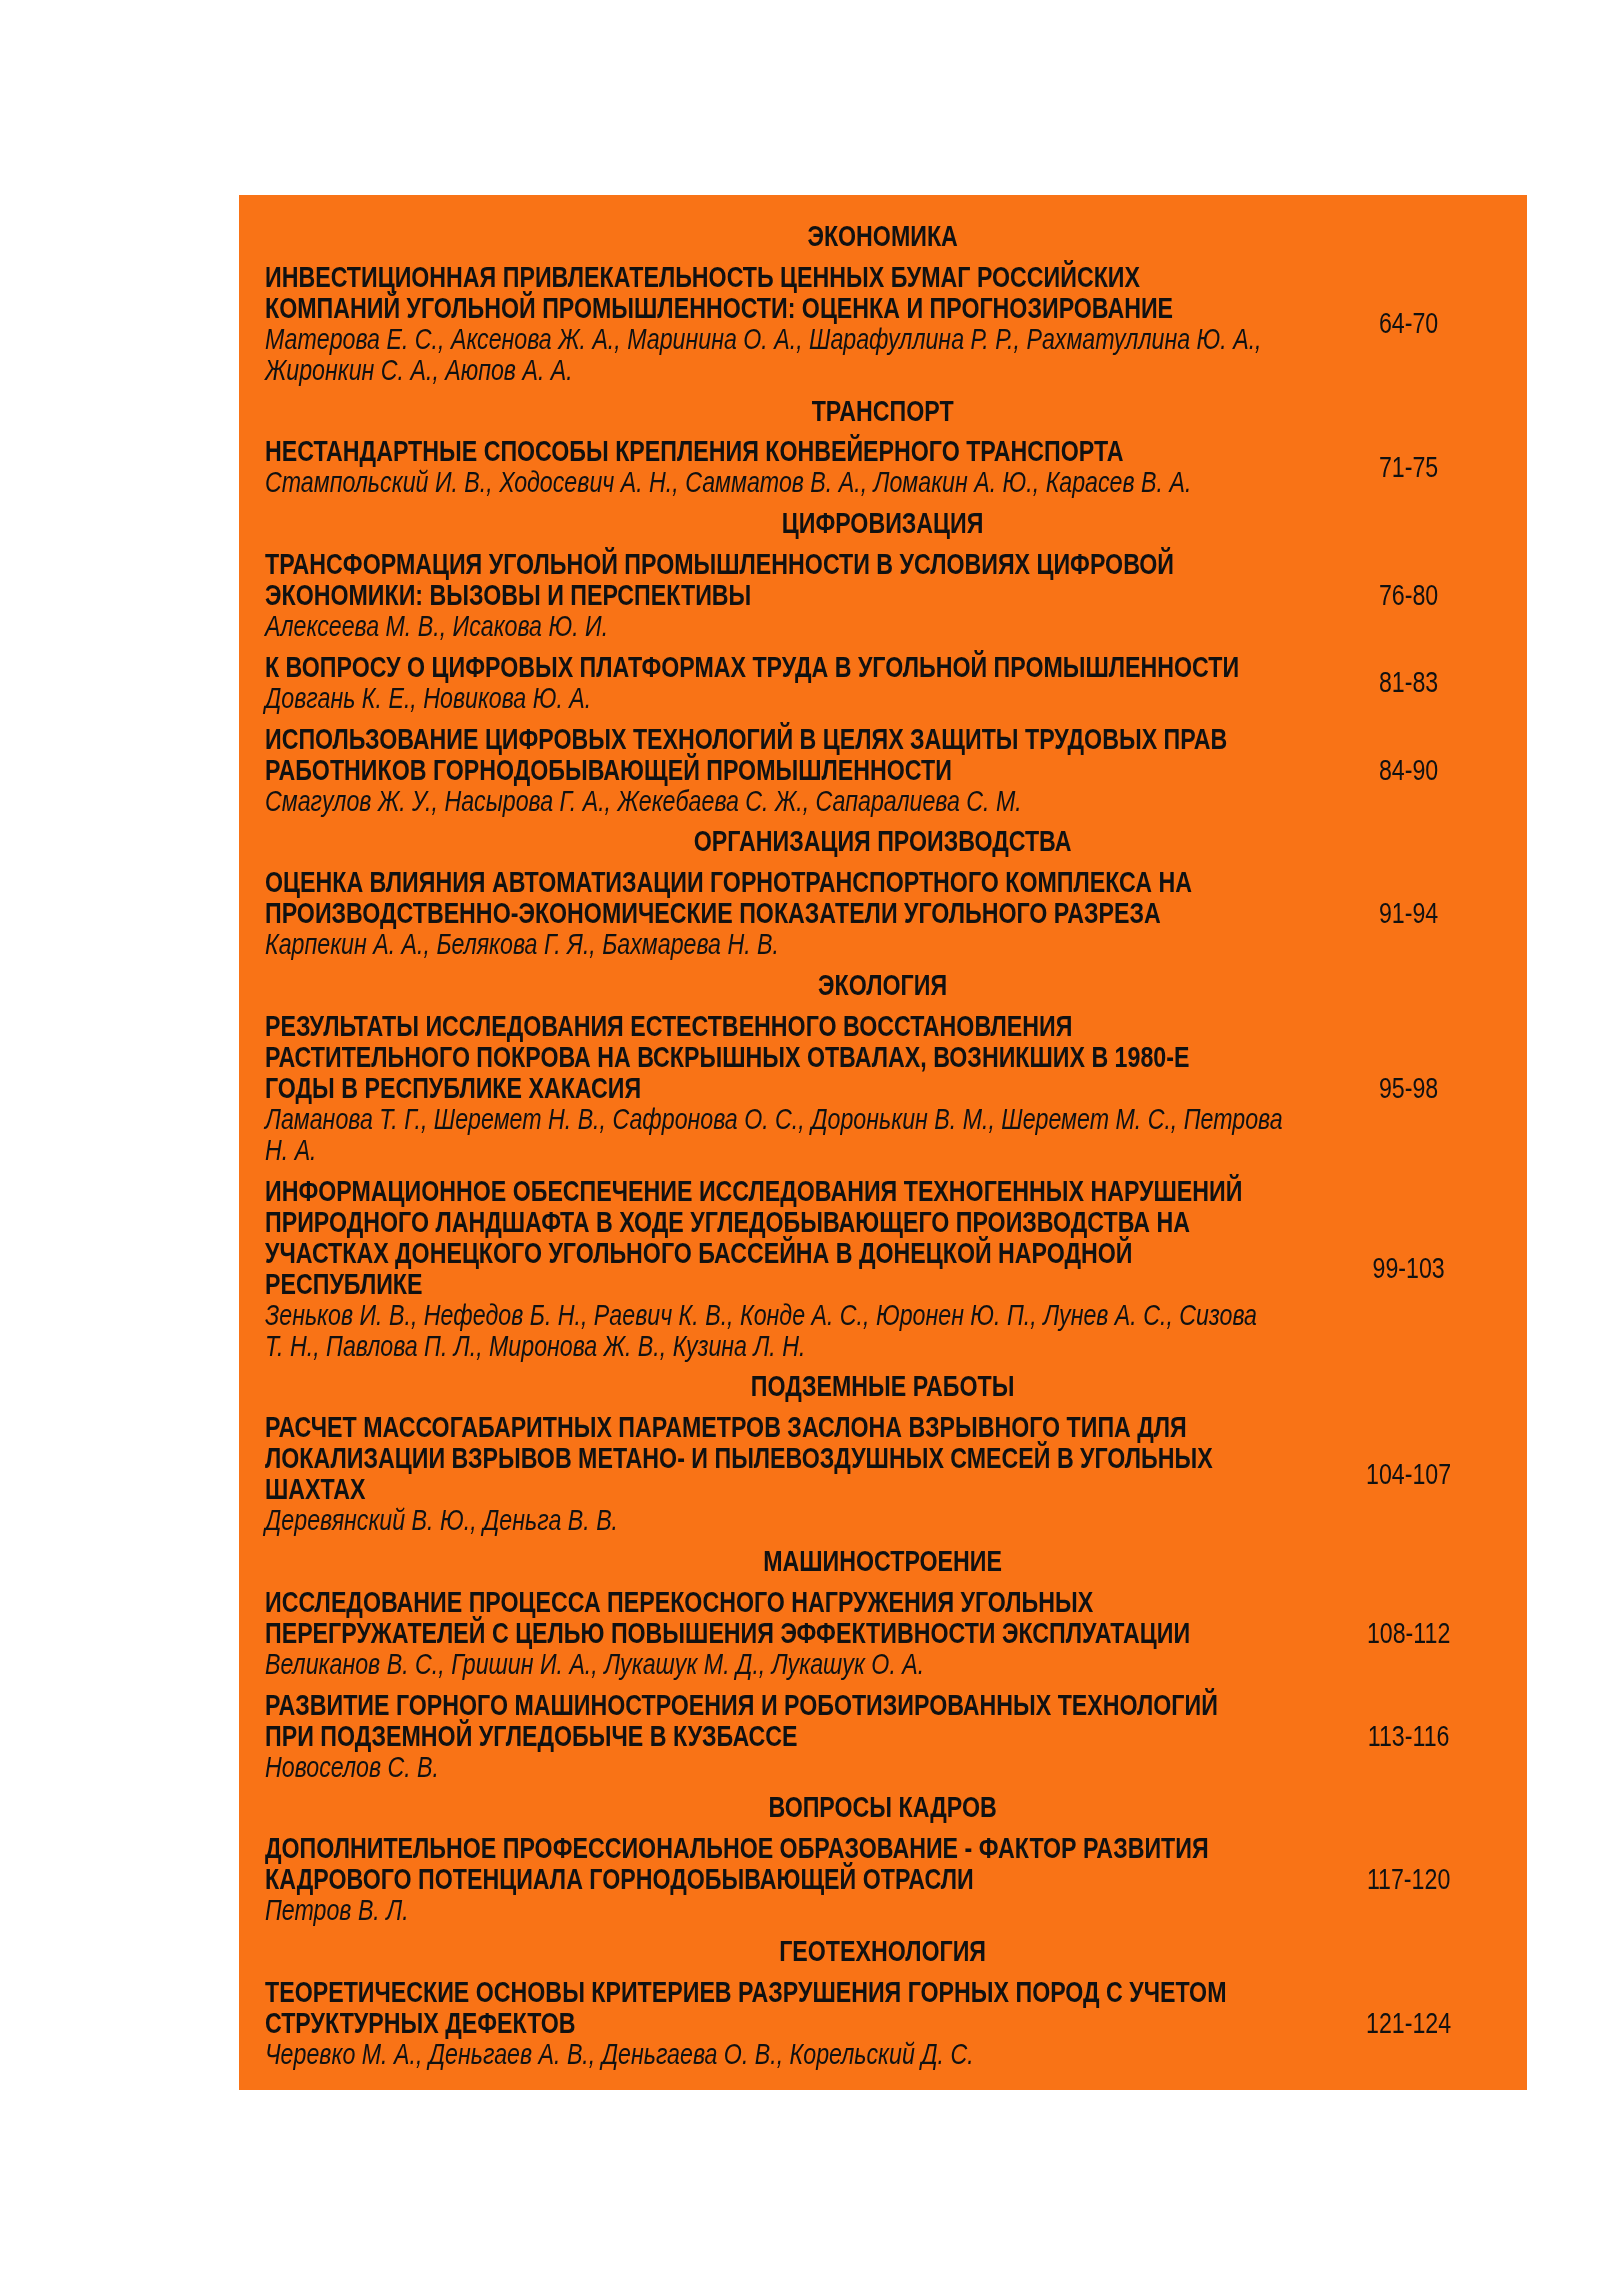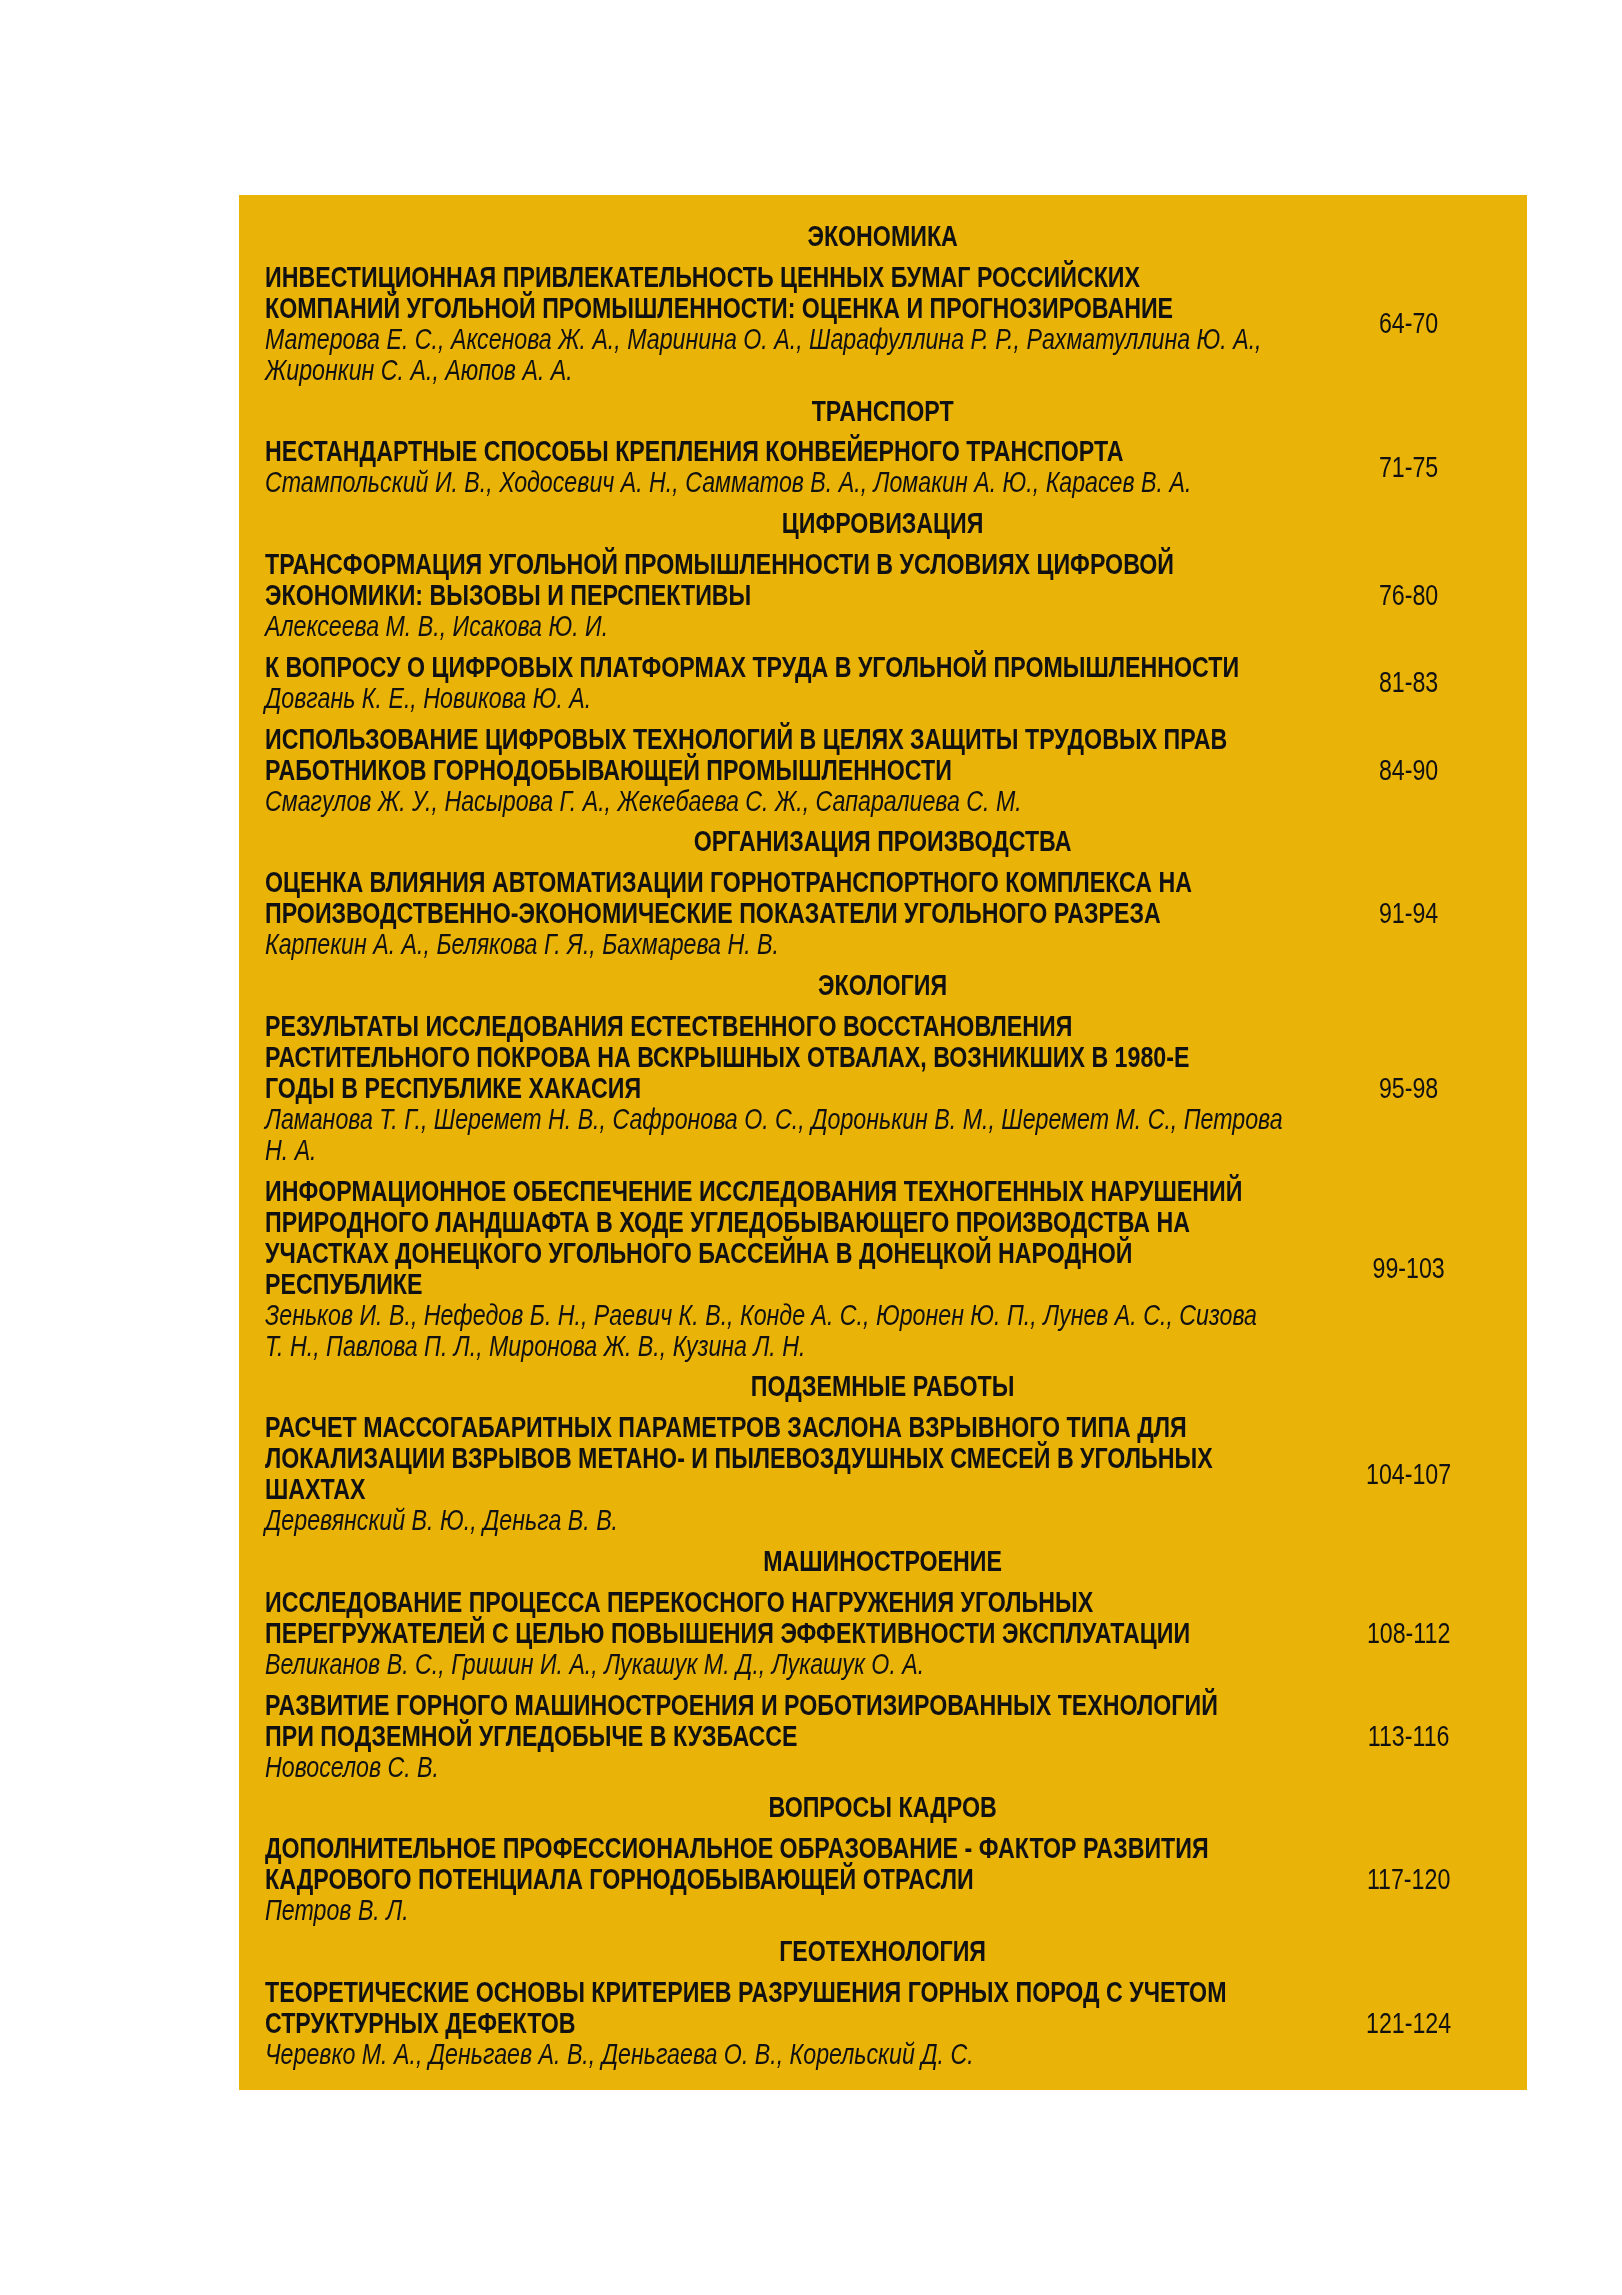--- a/index.html
+++ b/index.html
@@ -17,21 +17,21 @@
     height: 2295px;
     background: #ffffff;
     overflow: hidden;
   }
   .toc-panel {
     position: absolute;
     left: 239px;
     top: 195px;
     width: 1288px;
     height: 1895px;
-    background: #eab308;
+    background: #f97316;
     box-sizing: border-box;
     padding: 26px;
     overflow: hidden;
   }
   
   .scale-wrap {
     width: 1544px;
     transform: scaleX(0.8);
     transform-origin: 0 0;
   }

